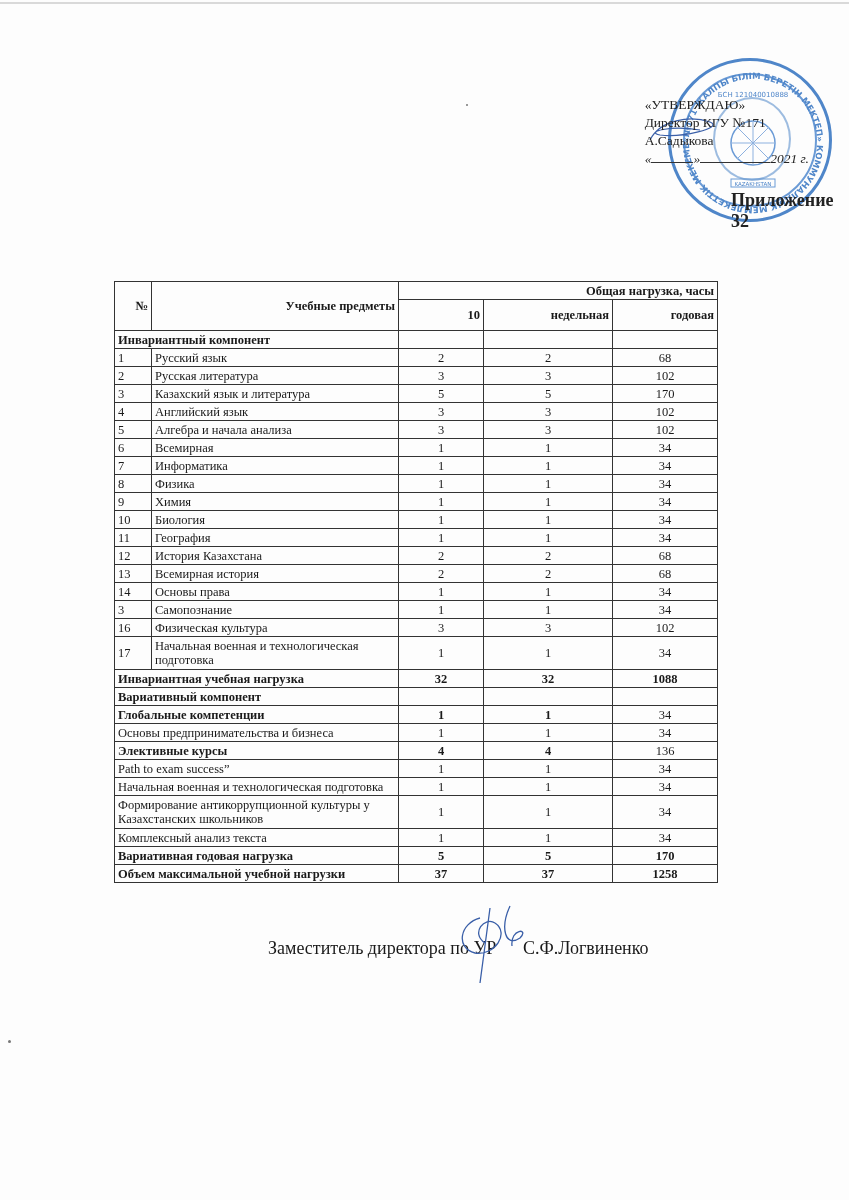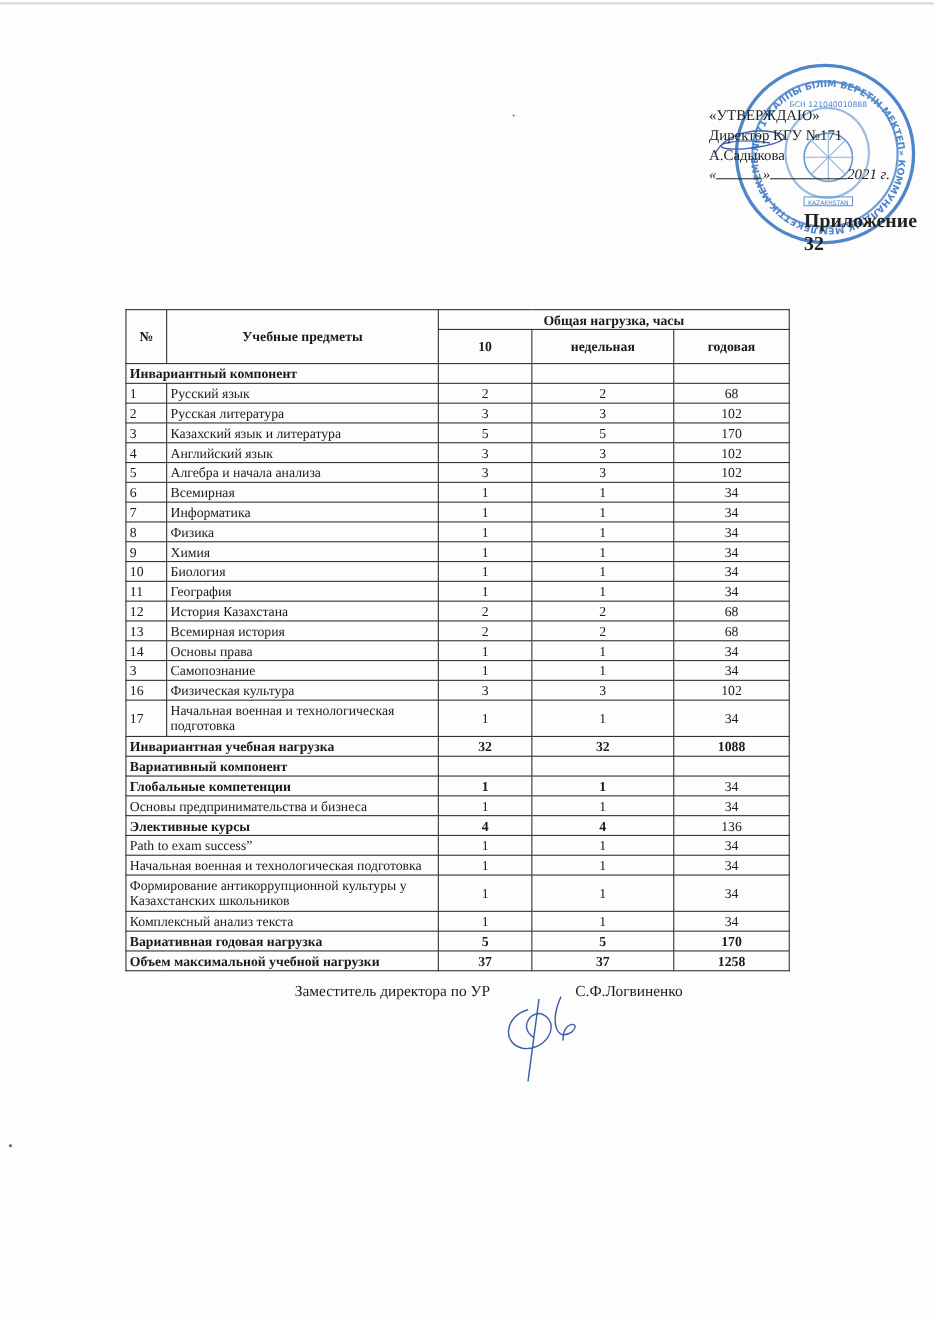--- a/index.html
+++ b/index.html
@@ -42,29 +42,29 @@
     text-align: center; font-weight: bold; font-size: 14.5px; line-height: 17px;
   }
   table.plan {
     position: absolute; left: 114px; top: 281px;
     border-collapse: collapse; font-size: 12.5px;
   }
   table.plan td, table.plan th {
     border: 1px solid #333; padding: 0 3px; height: 17px; line-height: 14px;
     font-weight: normal;
   }
-  table.plan th { font-weight: bold; text-align: center; }
+  table.plan th { font-weight: bold; text-align: right; }
   .c-num { width: 30px; }
   .c-sub { width: 240px; }
   .c-10 { width: 78px; text-align: center; }
   .c-wk { width: 122px; text-align: center; }
   .c-yr { width: 98px; text-align: center; margin-left: 20px; }
   tr.bold td { font-weight: bold; }
   .footer {
-    position: absolute; left: 268px; top: 894px; font-size: 14px;
+    position: absolute; left: 268px; top: 938px; font-size: 18px;
   }
   .footer .name { position: absolute; left: 255px; top: 0; white-space: nowrap; }
   .sig2 { position: absolute; left: 450px; top: 898px; width: 100px; height: 90px; }
   .speck { position: absolute; background: #777; border-radius: 50%; }
 </style>
 </head>
 <body>
 
 <div class="topline"></div>
 

